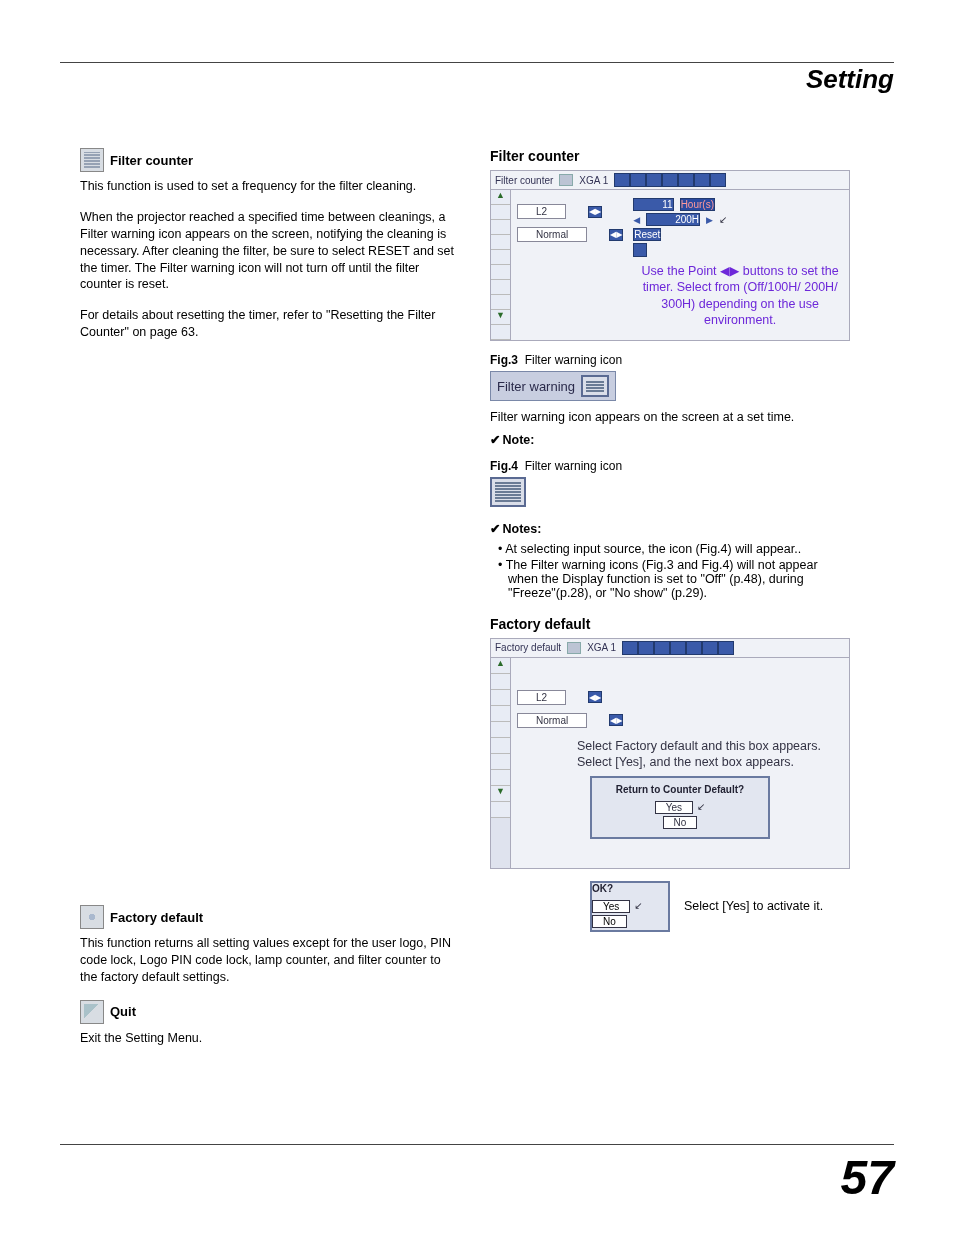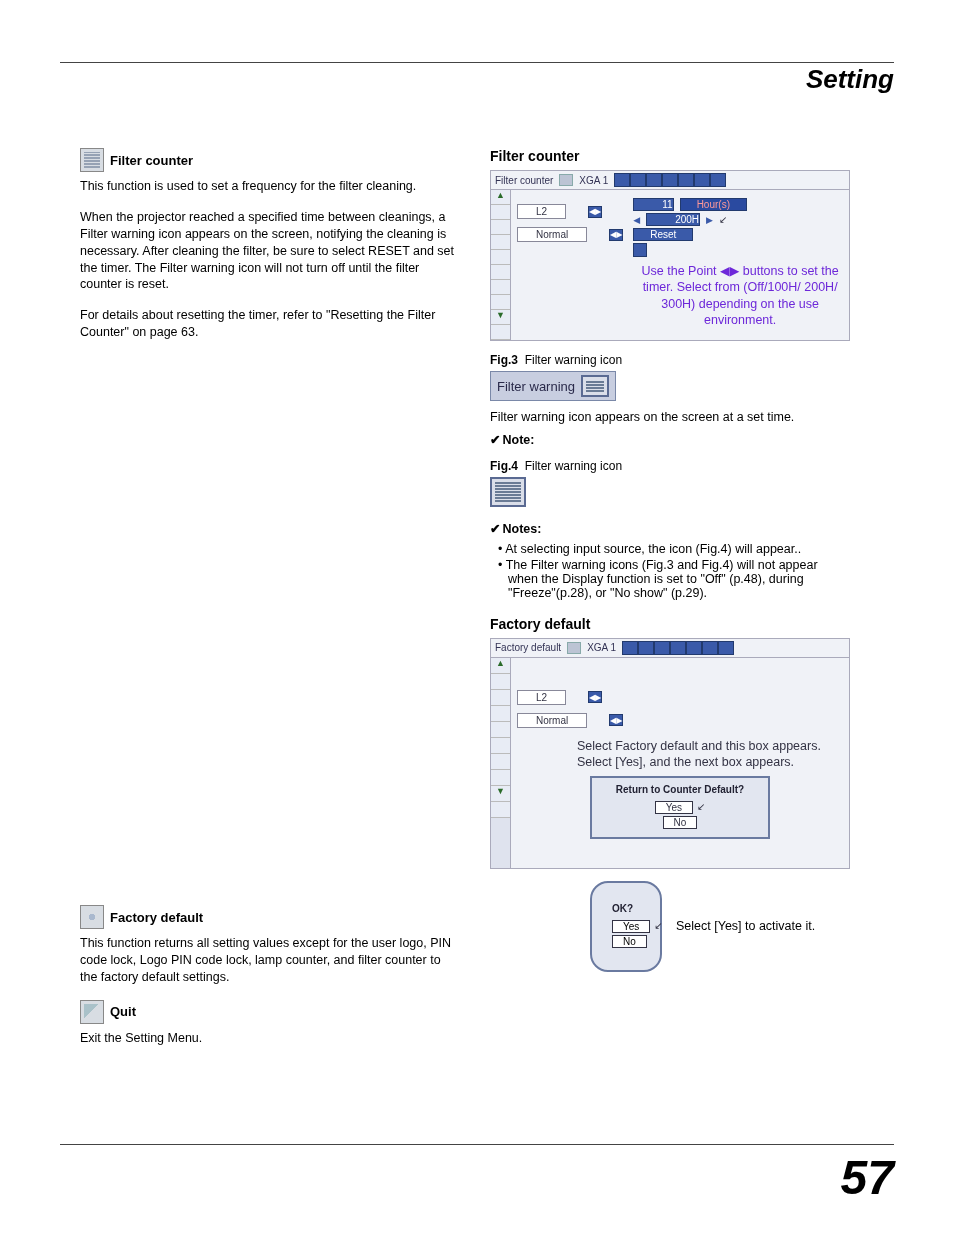--- a/index.html
+++ b/index.html
@@ -113,21 +113,21 @@
   .optrow {
     display:flex; align-items:center; gap:22px; margin: 8px 0;
   }
   .optbox {
     border: 1px solid #889; background:#fff; padding:1px 18px; font-size:10px; text-align:center; min-width:46px;
   }
   .tri {
     width:14px;height:12px;background:#3a5aa9;border:1px solid #223a6e; display:flex;align-items:center;justify-content:center;color:#fff;font-size:8px;
   }
   .pill {
-    display:inline-block; border:1px solid #223a6e; background:#3a5aa9; color:#fff; padding:0 16px; font-size:10px;
+    display:inline-block; border:1px solid #223a6e; background:#3a5aa9; color:#fff; padding:0 0; font-size:10px;
   }
   .pill.red { background:#2a4aa0; color:#f99; }
   .minirow { display:flex; gap:6px; align-items:center; margin: 2px 0; }
   .minirow .num { border:1px solid #223a6e; color:#fff; background:#3a5aa9; min-width:28px; text-align:center; font-size:10px;padding-left:28px;}
   .exit-sq { width:14px;height:14px;border:1px solid #223a6e;background:#3a5aa9;}
   .caption-text {
     font-size: 12.5px;
     line-height: 1.3;
     margin-left: 4px;
   }
@@ -153,21 +153,21 @@
   .bullets li { margin: 2px 0; list-style: none; text-indent: -10px;}
   .bullets li::before { content:"• "; }
   
   .dlg {
     border: 2px solid #6a7aa0; background:#e2e6f0; width:180px; padding:6px; font-size:10px; margin: 6px auto;
   }
   .dlg .q { text-align:center; color:#223; font-weight:bold; margin-bottom:6px;}
   .yn-row { display:flex; gap:4px; justify-content:center; margin:2px 0;}
   .yn { border:1px solid #334; background:#fff; padding:0 10px; font-size:10px;}
   .ptr { font-size:10px; color:#334; }
-  .dlg.small { width:72px; padding:20px; margin:6px 0;border-radius:18px;}
+  .dlg.small { width:80px; padding:0; margin:6px 0;}
   .ok-wrap { display:flex; align-items:center; gap:10px; }
   .page-number {
     position: absolute;
     bottom: 30px;
     right: 60px;
     font-size: 48px;
     font-weight: bold;
     font-style: italic;
   }
   .footer-rule {

